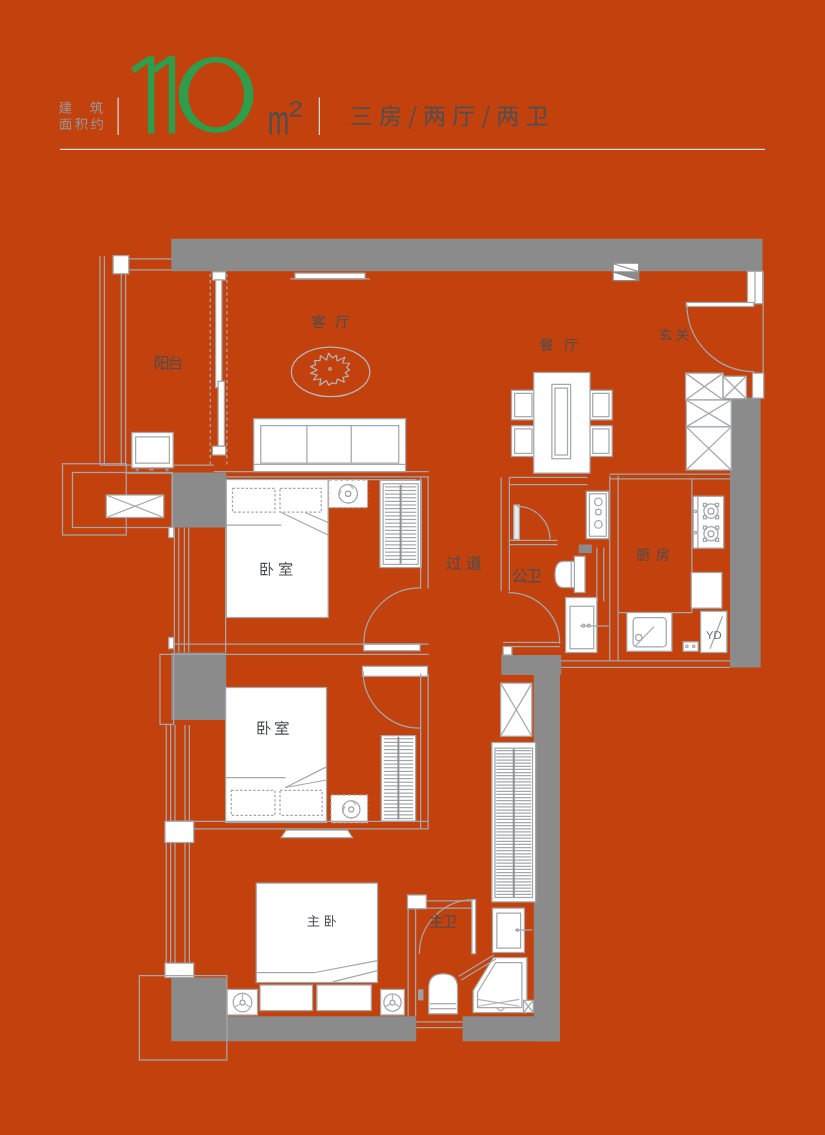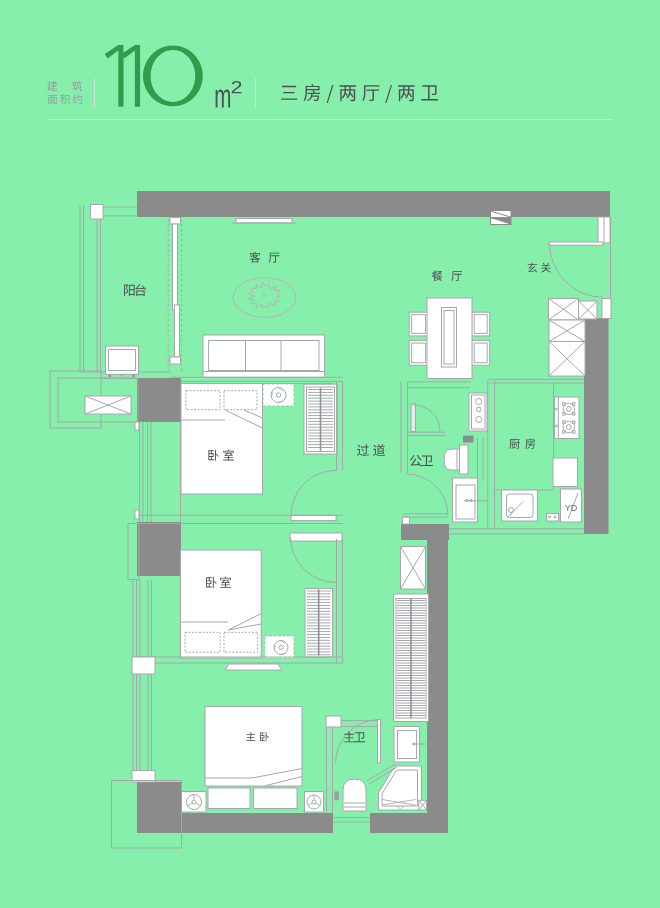--- a/index.html
+++ b/index.html
@@ -1,16 +1,16 @@
 <!DOCTYPE html>
 <html><head>
 <meta charset="utf-8">
 <style>
 html,body{margin:0;padding:0;background:#fff;}
-#page{position:relative;width:660px;height:908px;background:#86efac;overflow:hidden;
+#page{position:relative;width:660px;height:908px;background:#c2410c;overflow:hidden;
 font-family:"Liberation Sans",sans-serif;}
 .abs{position:absolute;}
 </style>
 </head>
 <body>
 <div id="page">
 
 <svg class="abs" style="left:0;top:0;" width="660" height="908" viewBox="0 0 660 908">
 <g fill="none" stroke="#a4a8ab" stroke-width="1">
 

